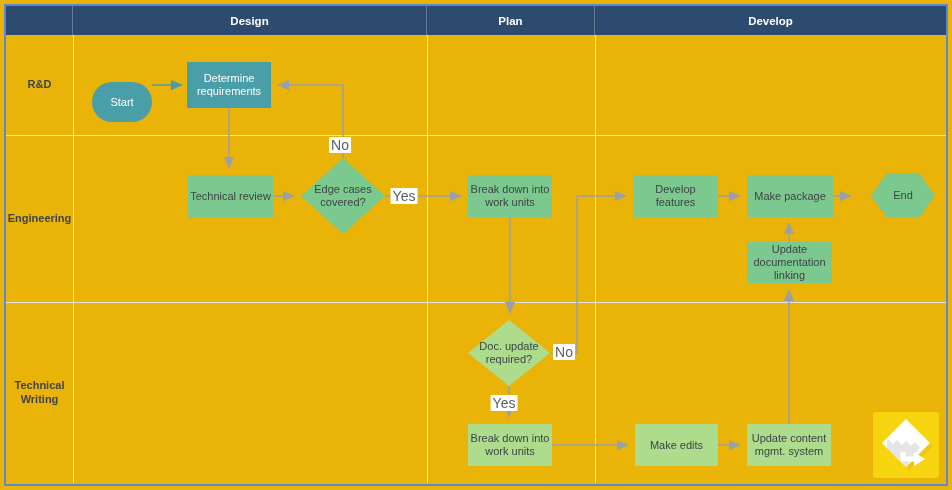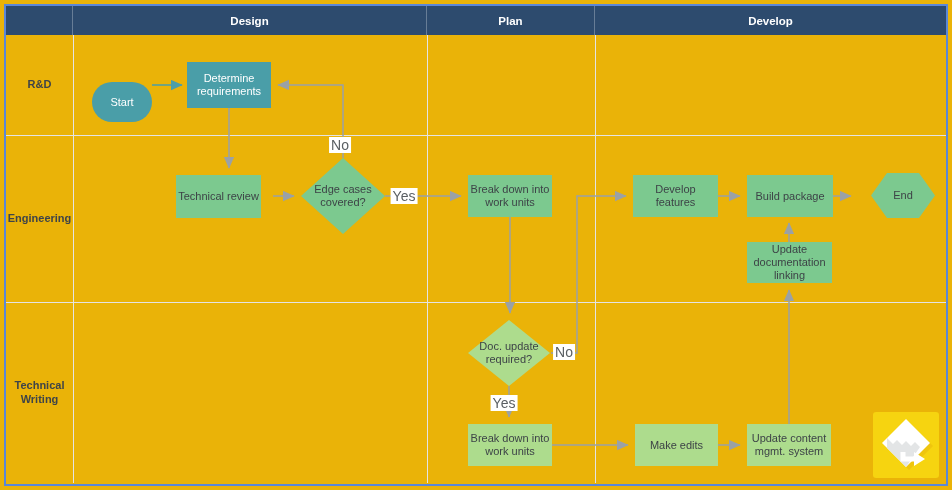--- a/index.html
+++ b/index.html
@@ -84,34 +84,34 @@
 
   <div class="edge-label" style="left:340px;top:145px;">No</div>
   <div class="edge-label" style="left:404px;top:196px;">Yes</div>
   <div class="edge-label" style="left:564px;top:352px;">No</div>
   <div class="edge-label" style="left:504px;top:403px;">Yes</div>
 
   <div class="node teal pill" style="left:92px;top:82px;width:60px;height:40px;">Start</div>
 
   <div class="node teal" style="left:187px;top:62px;width:84px;height:46px;">Determine requirements</div>
 
-  <div class="node green" style="left:176px;top:175px;width:85px;height:43px;">Technical review</div>
+  <div class="node green" style="left:188px;top:175px;width:85px;height:43px;">Technical review</div>
 
   <div class="shape-node" style="left:301px;top:158px;width:84px;height:76px;">
     <svg width="84" height="76">
         <polygon points="42,0 84,38 42,76 0,38" fill="#7cc98f"></polygon>
       </svg>
     <div class="shape-label">Edge cases covered?</div>
   </div>
 
   <div class="node green" style="left:468px;top:175px;width:84px;height:42px;">Break down into work units</div>
 
   <div class="node green" style="left:633px;top:175px;width:85px;height:42px;">Develop features</div>
 
-  <div class="node green" style="left:747px;top:175px;width:86px;height:42px;">Build package</div>
+  <div class="node green" style="left:747px;top:175px;width:86px;height:42px;">Make package</div>
 
   <div class="shape-node" style="left:871px;top:173px;width:64px;height:45px;">
     <svg width="64" height="45">
         <polygon points="16,0 48,0 64,22.5 48,45 16,45 0,22.5" fill="#7cc98f"></polygon>
       </svg>
     <div class="shape-label">End</div>
   </div>
 
   <div class="node green" style="left:747px;top:242px;width:85px;height:41px;">Update documentation linking</div>
 

